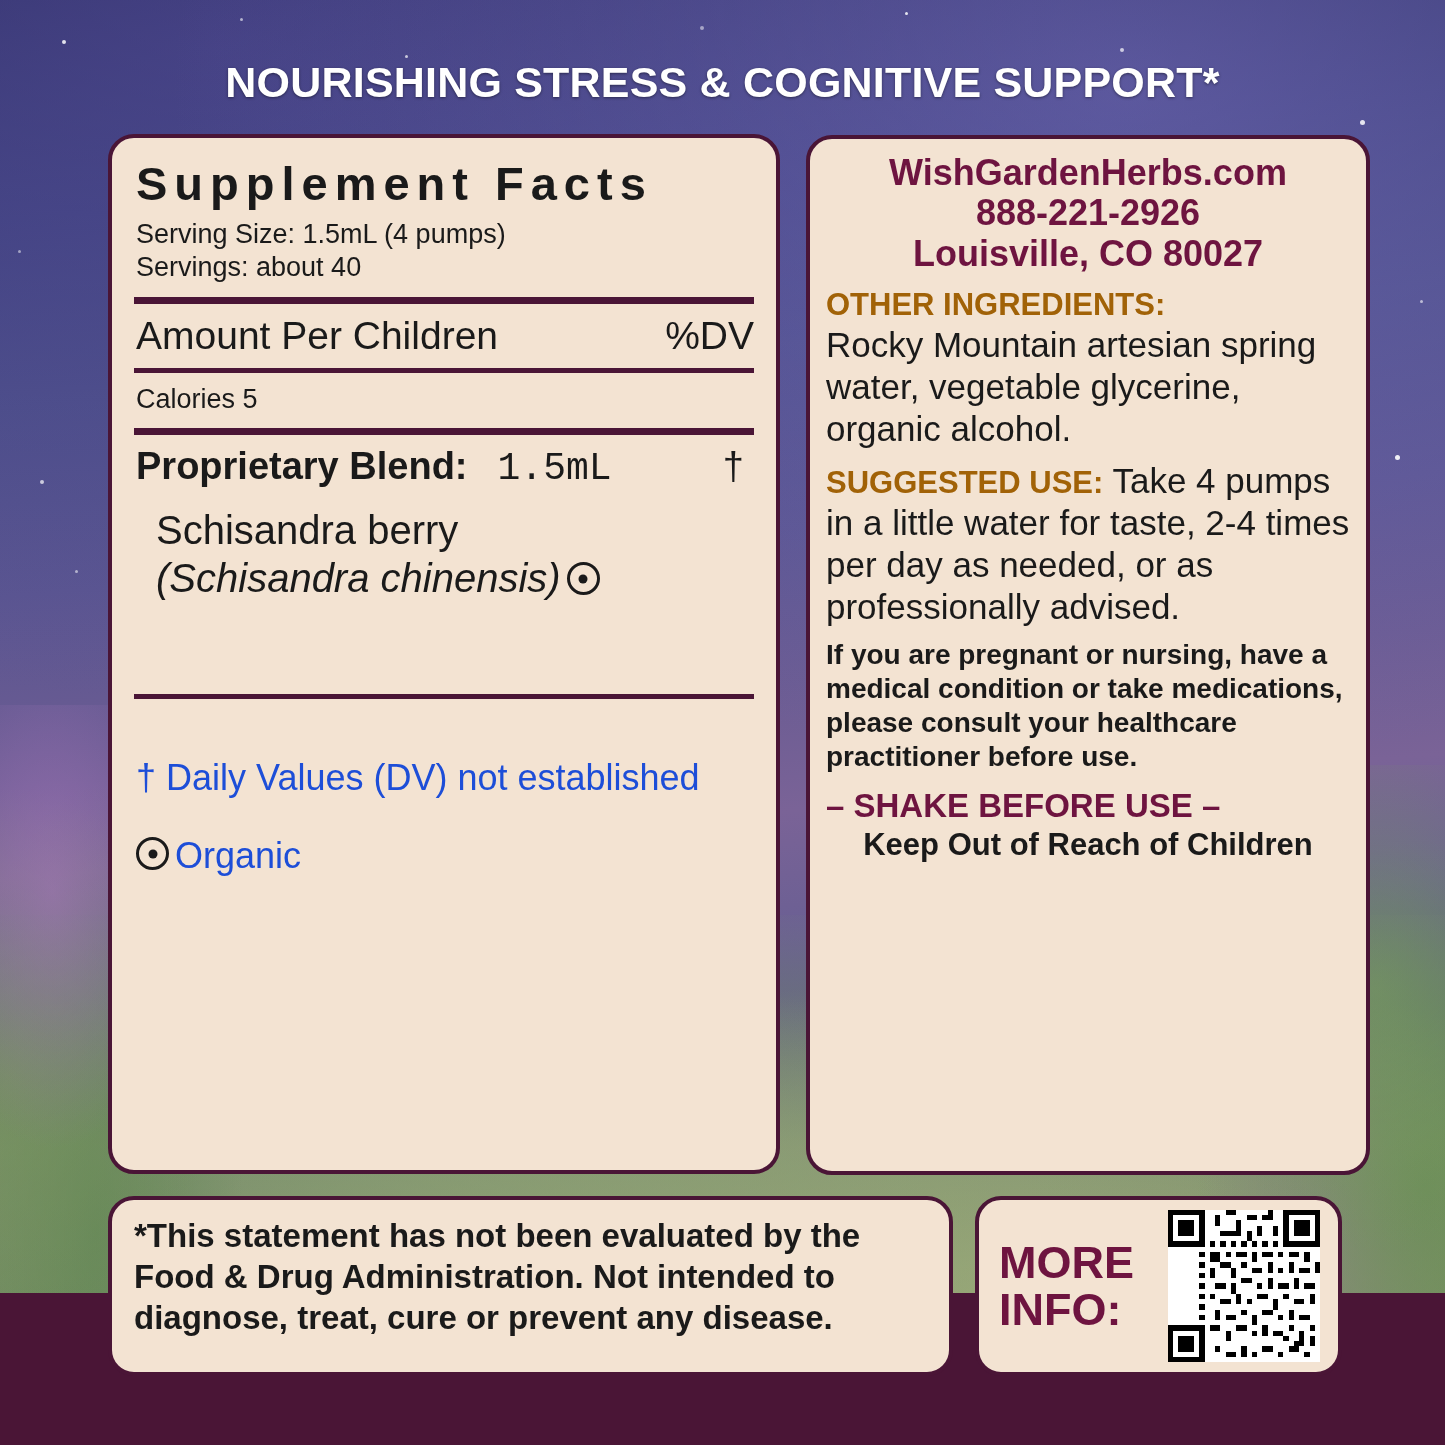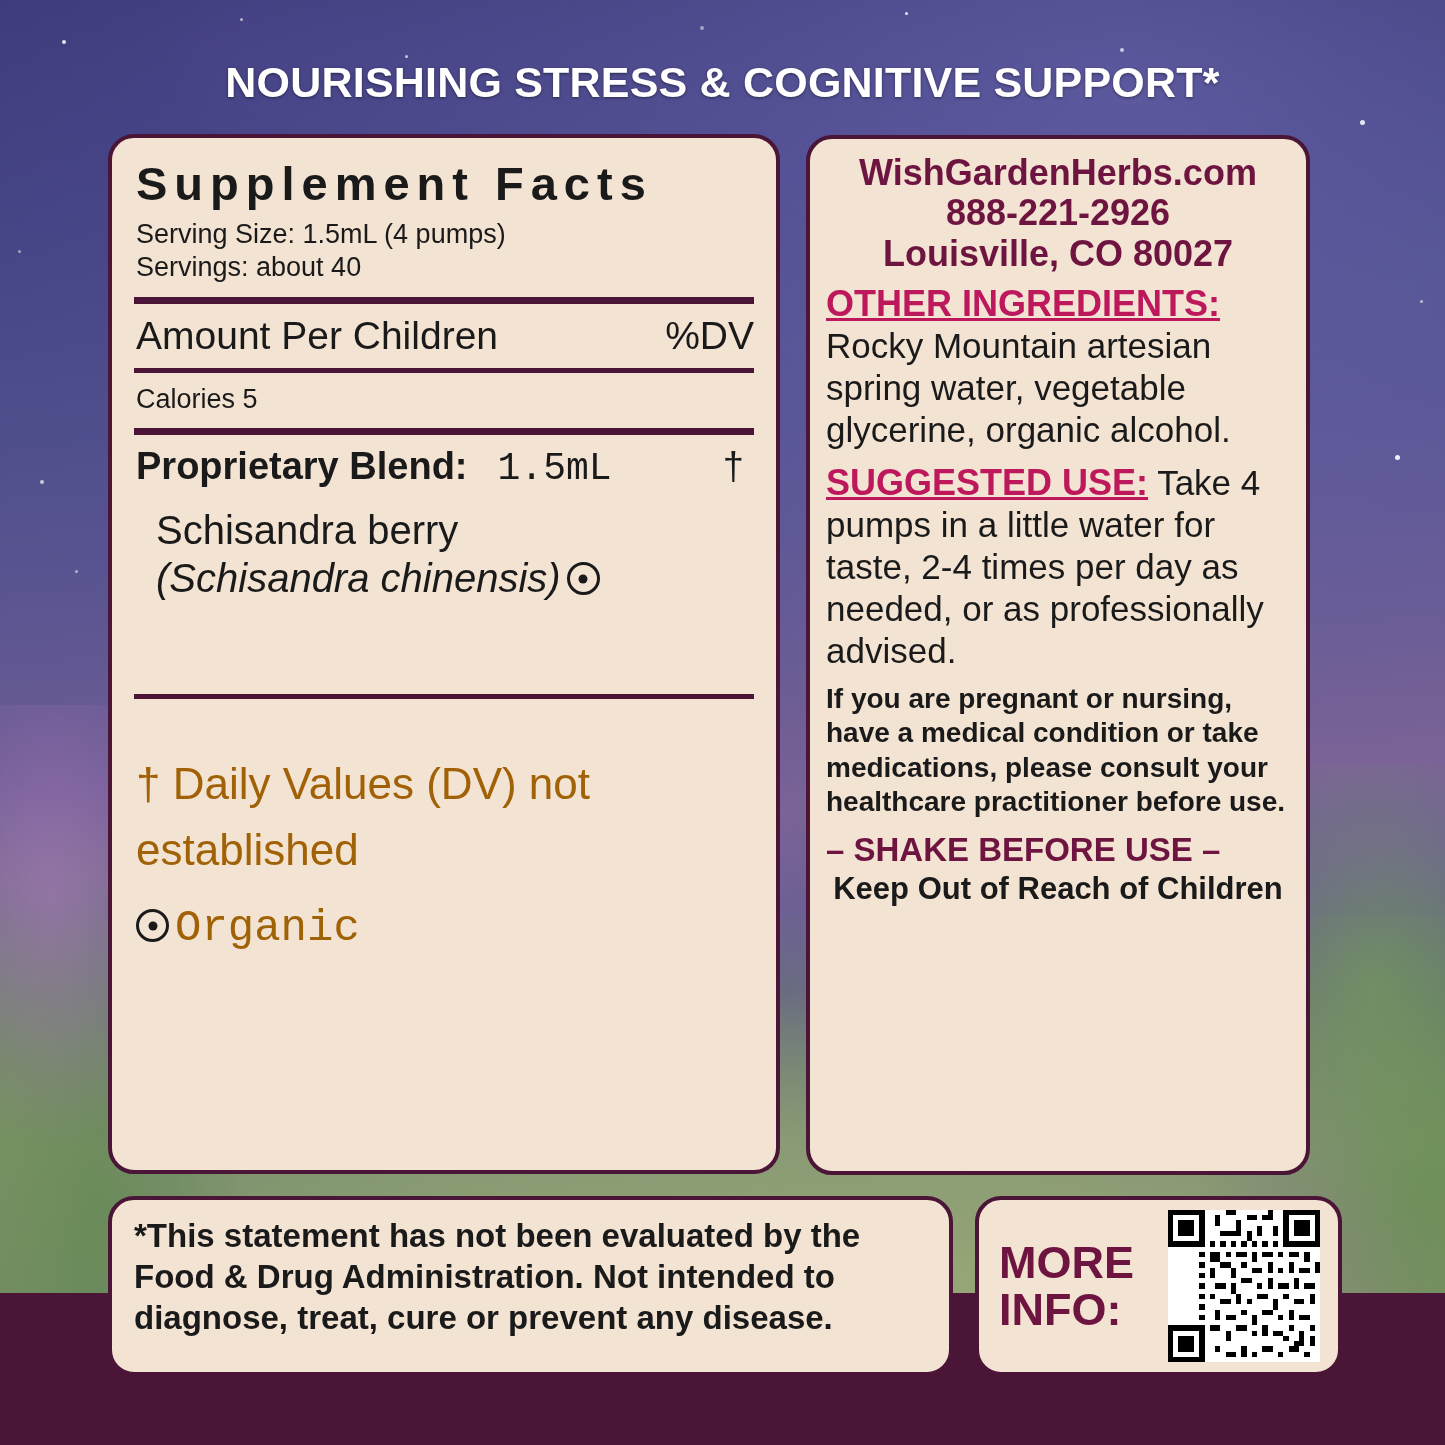--- a/index.html
+++ b/index.html
@@ -103,21 +103,21 @@
   .panel-facts {
     left: 108px;
     top: 134px;
     width: 672px;
     height: 1040px;
     padding: 16px 22px 14px 22px;
   }
   .panel-info {
     left: 806px;
     top: 135px;
-    width: 504px;
+    width: 564px;
     height: 1040px;
     padding: 12px 16px 10px 16px;
   }
   .panel-disclaimer {
     left: 108px;
     top: 1196px;
     width: 845px;
     height: 180px;
     padding: 16px 22px;
   }
@@ -195,41 +195,40 @@
   .org-mark::after {
     content: "";
     position: absolute;
     left: 50%; top: 50%;
     transform: translate(-50%, -50%);
     width: 9px; height: 9px;
     background: #1a1a1a;
     border-radius: 50%;
   }
   .footnote {
-    font-size: 44px;
-    color: #a16207;
+    font-size: 36px;
+    color: #1d4ed8;
     margin: 2px 0 0 2px;
     line-height: 1.5;
   }
   .footnote .org-mark { vertical-align: -2px; margin-left: 0; margin-right: 6px; }
 
   
   .contact {
     text-align: center;
     color: #6e1440;
     font-weight: bold;
     font-size: 36px;
     line-height: 1.12;
     margin: 2px 0 8px 0;
   }
   .info-head {
-    font-size: 36px;
-    font-weight: bold;
-    color: #be185d;
-    text-decoration: underline;
+    font-size: 31px;
+    font-weight: bold;
+    color: #a16207;
   }
   .info-body {
     font-size: 35px;
     color: #1a1a1a;
     line-height: 1.2;
     margin: 0 0 10px 0;
   }
   .info-small {
     font-size: 28px;
     color: #1a1a1a;
@@ -332,21 +331,21 @@
     <div class="ingredient">
       <div>Schisandra berry</div>
       <div>
         <span class="latin">(Schisandra chinensis)</span><span class="org-mark"></span>
       </div>
     </div>
 
     <hr class="rule-thin" style="margin-top:92px;">
 
     <div class="footnote" style="margin-top:52px;">† Daily Values (DV) not established</div>
-    <div class="footnote" style="margin-top:12px;font-family:Liberation Mono, monospace;"><span class="org-mark"></span><span>Organic</span></div>
+    <div class="footnote" style="margin-top:24px;"><span class="org-mark"></span><span>Organic</span></div>
   </div>
 
   <div class="panel panel-info">
     <div class="contact">
       <div>WishGardenHerbs.com</div>
       <div>888-221-2926</div>
       <div>Louisville, CO 80027</div>
     </div>
 
     <div class="info-body">

